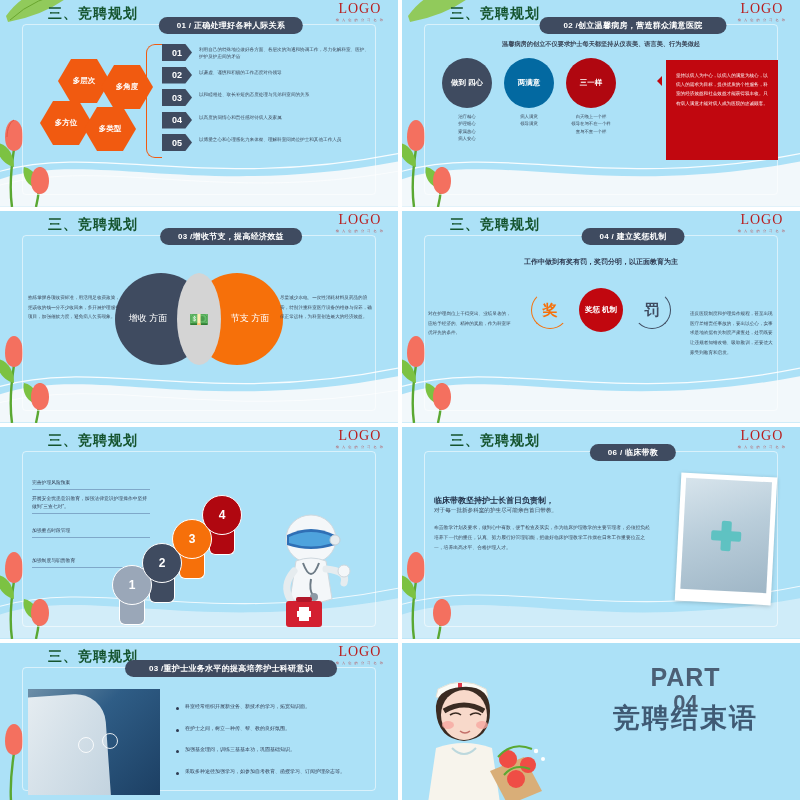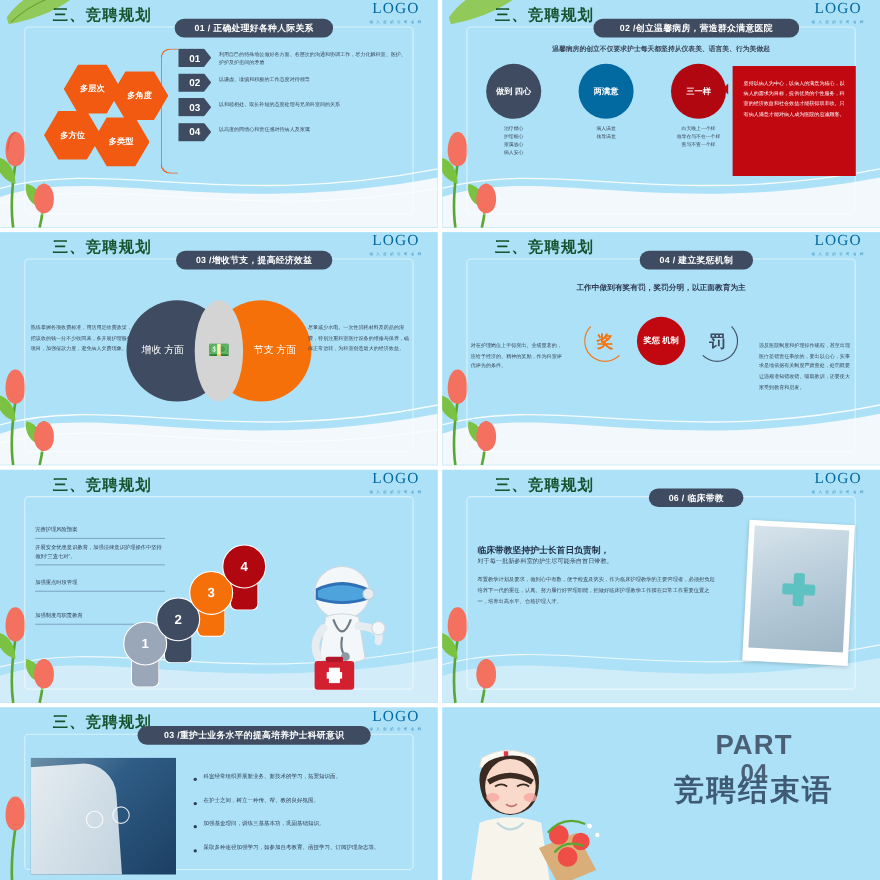--- a/index.html
+++ b/index.html
@@ -23,21 +23,21 @@
     pointer-events:none; }
   .tulips svg { width:100%; height:100%; }
 
   
   .leaf { position:absolute; left:6px; top:-14px; width:90px; height:40px; pointer-events:none;}
   .leaf svg { width:100%; height:100%; }
 
   
   .s-title { position:absolute; left:16px; top:5px; font-size:14px; font-weight:bold;
     color:#14532d; letter-spacing:1px; white-space:nowrap;margin-left:32px; }
-  .s-logo { position:absolute; right:14px; top:2px; text-align:center; color:#0369a1; }
+  .s-logo { position:absolute; right:14px; top:2px; text-align:center; color:#b91c1c; }
   .s-logo .lg { font-family:"Liberation Serif", serif; font-size:14px; letter-spacing:1px; line-height:1; }
   .s-logo .sub { font-size:3.2px; letter-spacing:1.1px; margin-top:2px; opacity:.75; }
 
   
   .frame { position:absolute; left:22px; right:22px; top:24px; bottom:12px;
     border:1px solid rgba(255,255,255,.55); border-radius:4px; }
 
   
   .pill { position:absolute; top:17px; left:50%; transform:translateX(-50%);
     background:#3f4b60; color:#fff; border-radius:14px;
@@ -64,21 +64,21 @@
   .chev { position:relative; flex:0 0 auto; width:30px; height:17px;
     background:#3f4b60; color:#fff; font-size:9px; font-weight:bold;
     display:flex; align-items:center; justify-content:center;
     clip-path:polygon(0 0, 78% 0, 100% 50%, 78% 100%, 0 100%); }
   .step-txt { margin-left:7px; font-size:4.6px; line-height:1.55; color:#3a4658;
     padding-top:2px; max-width:175px; }
 
   
   .lead2 { position:absolute; top:40px; left:0; right:0; text-align:center;
     font-size:6.2px; color:#3a4658; font-weight:bold; }
-  .circles { position:absolute; top:58px; left:40px; display:flex; gap:34px; }
+  .circles { position:absolute; top:58px; left:40px; display:flex; gap:12px; }
   .cwrap { width:50px; text-align:center; }
   .circ { width:50px; height:50px; border-radius:50%; display:flex;
     flex-direction:column; align-items:center; justify-content:center;
     color:#fff; font-size:7.5px; font-weight:bold; line-height:1.25; }
   .circ.navy{ background:#3f4b60; }
   .circ.orange{ background:#0369a1; }
   .circ.dred{ background:#b00710; }
   .csub { margin-top:5px; font-size:4.4px; line-height:1.7; color:#3a4658; white-space:pre-line; }
 
   .callout { position:absolute; right:22px; top:60px; width:112px; min-height:100px;
@@ -254,20 +254,24 @@
         <div class="chev">02</div>
         <div class="step-txt">以谦虚、谨慎和积极的工作态度对待领导</div>
       </div>
       <div class="step">
         <div class="chev">03</div>
         <div class="step-txt">以和睦相处、取长补短的态度处理与兄弟科室间的关系</div>
       </div>
       <div class="step">
         <div class="chev">04</div>
         <div class="step-txt">以高度的同情心和责任感对待病人及家属</div>
+      </div>
+      <div class="step">
+        <div class="chev">05</div>
+        <div class="step-txt">以博爱之心和心理感化力来体察、理解科室同岗位护士和其他工作人员</div>
       </div>
     </div>
   </div>
 
   <div class="slide">
     <div class="leaf">
       <svg viewBox="0 0 90 40">
           <path d="M0 30 Q25 -5 70 4 Q45 28 2 36 Z" fill="#8cc63f" opacity=".85"></path>
         </svg>
     </div>

